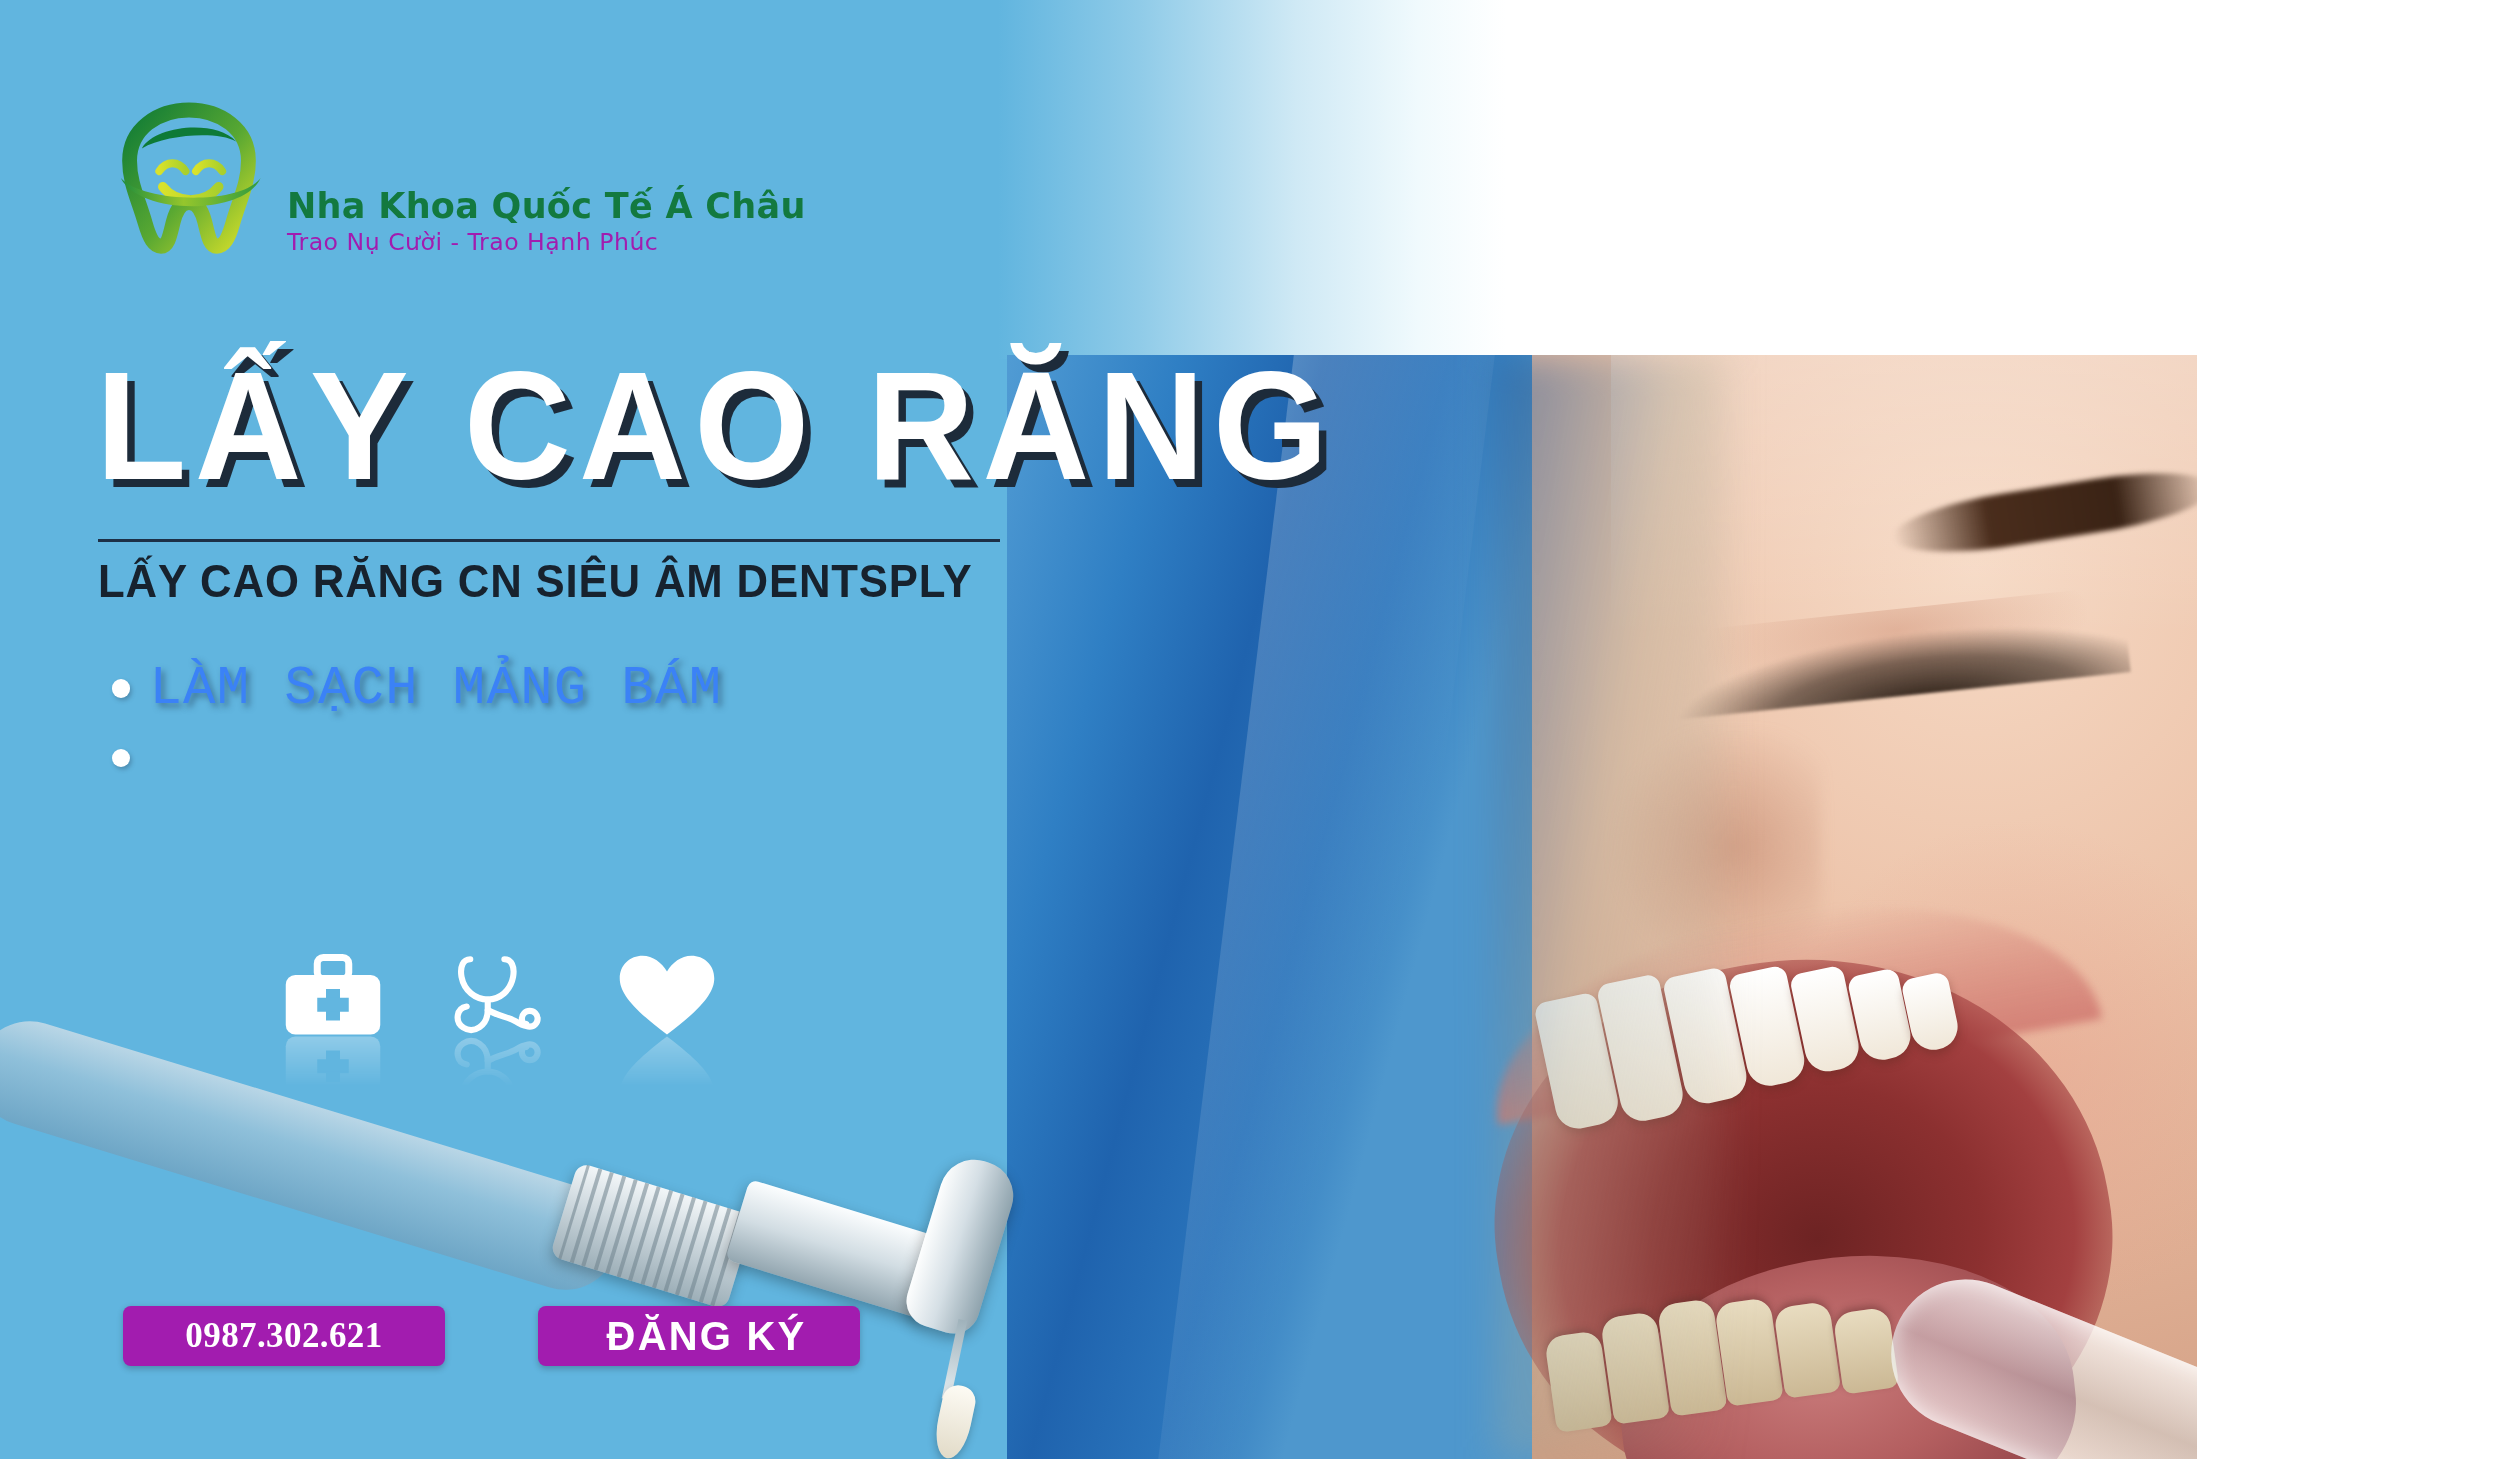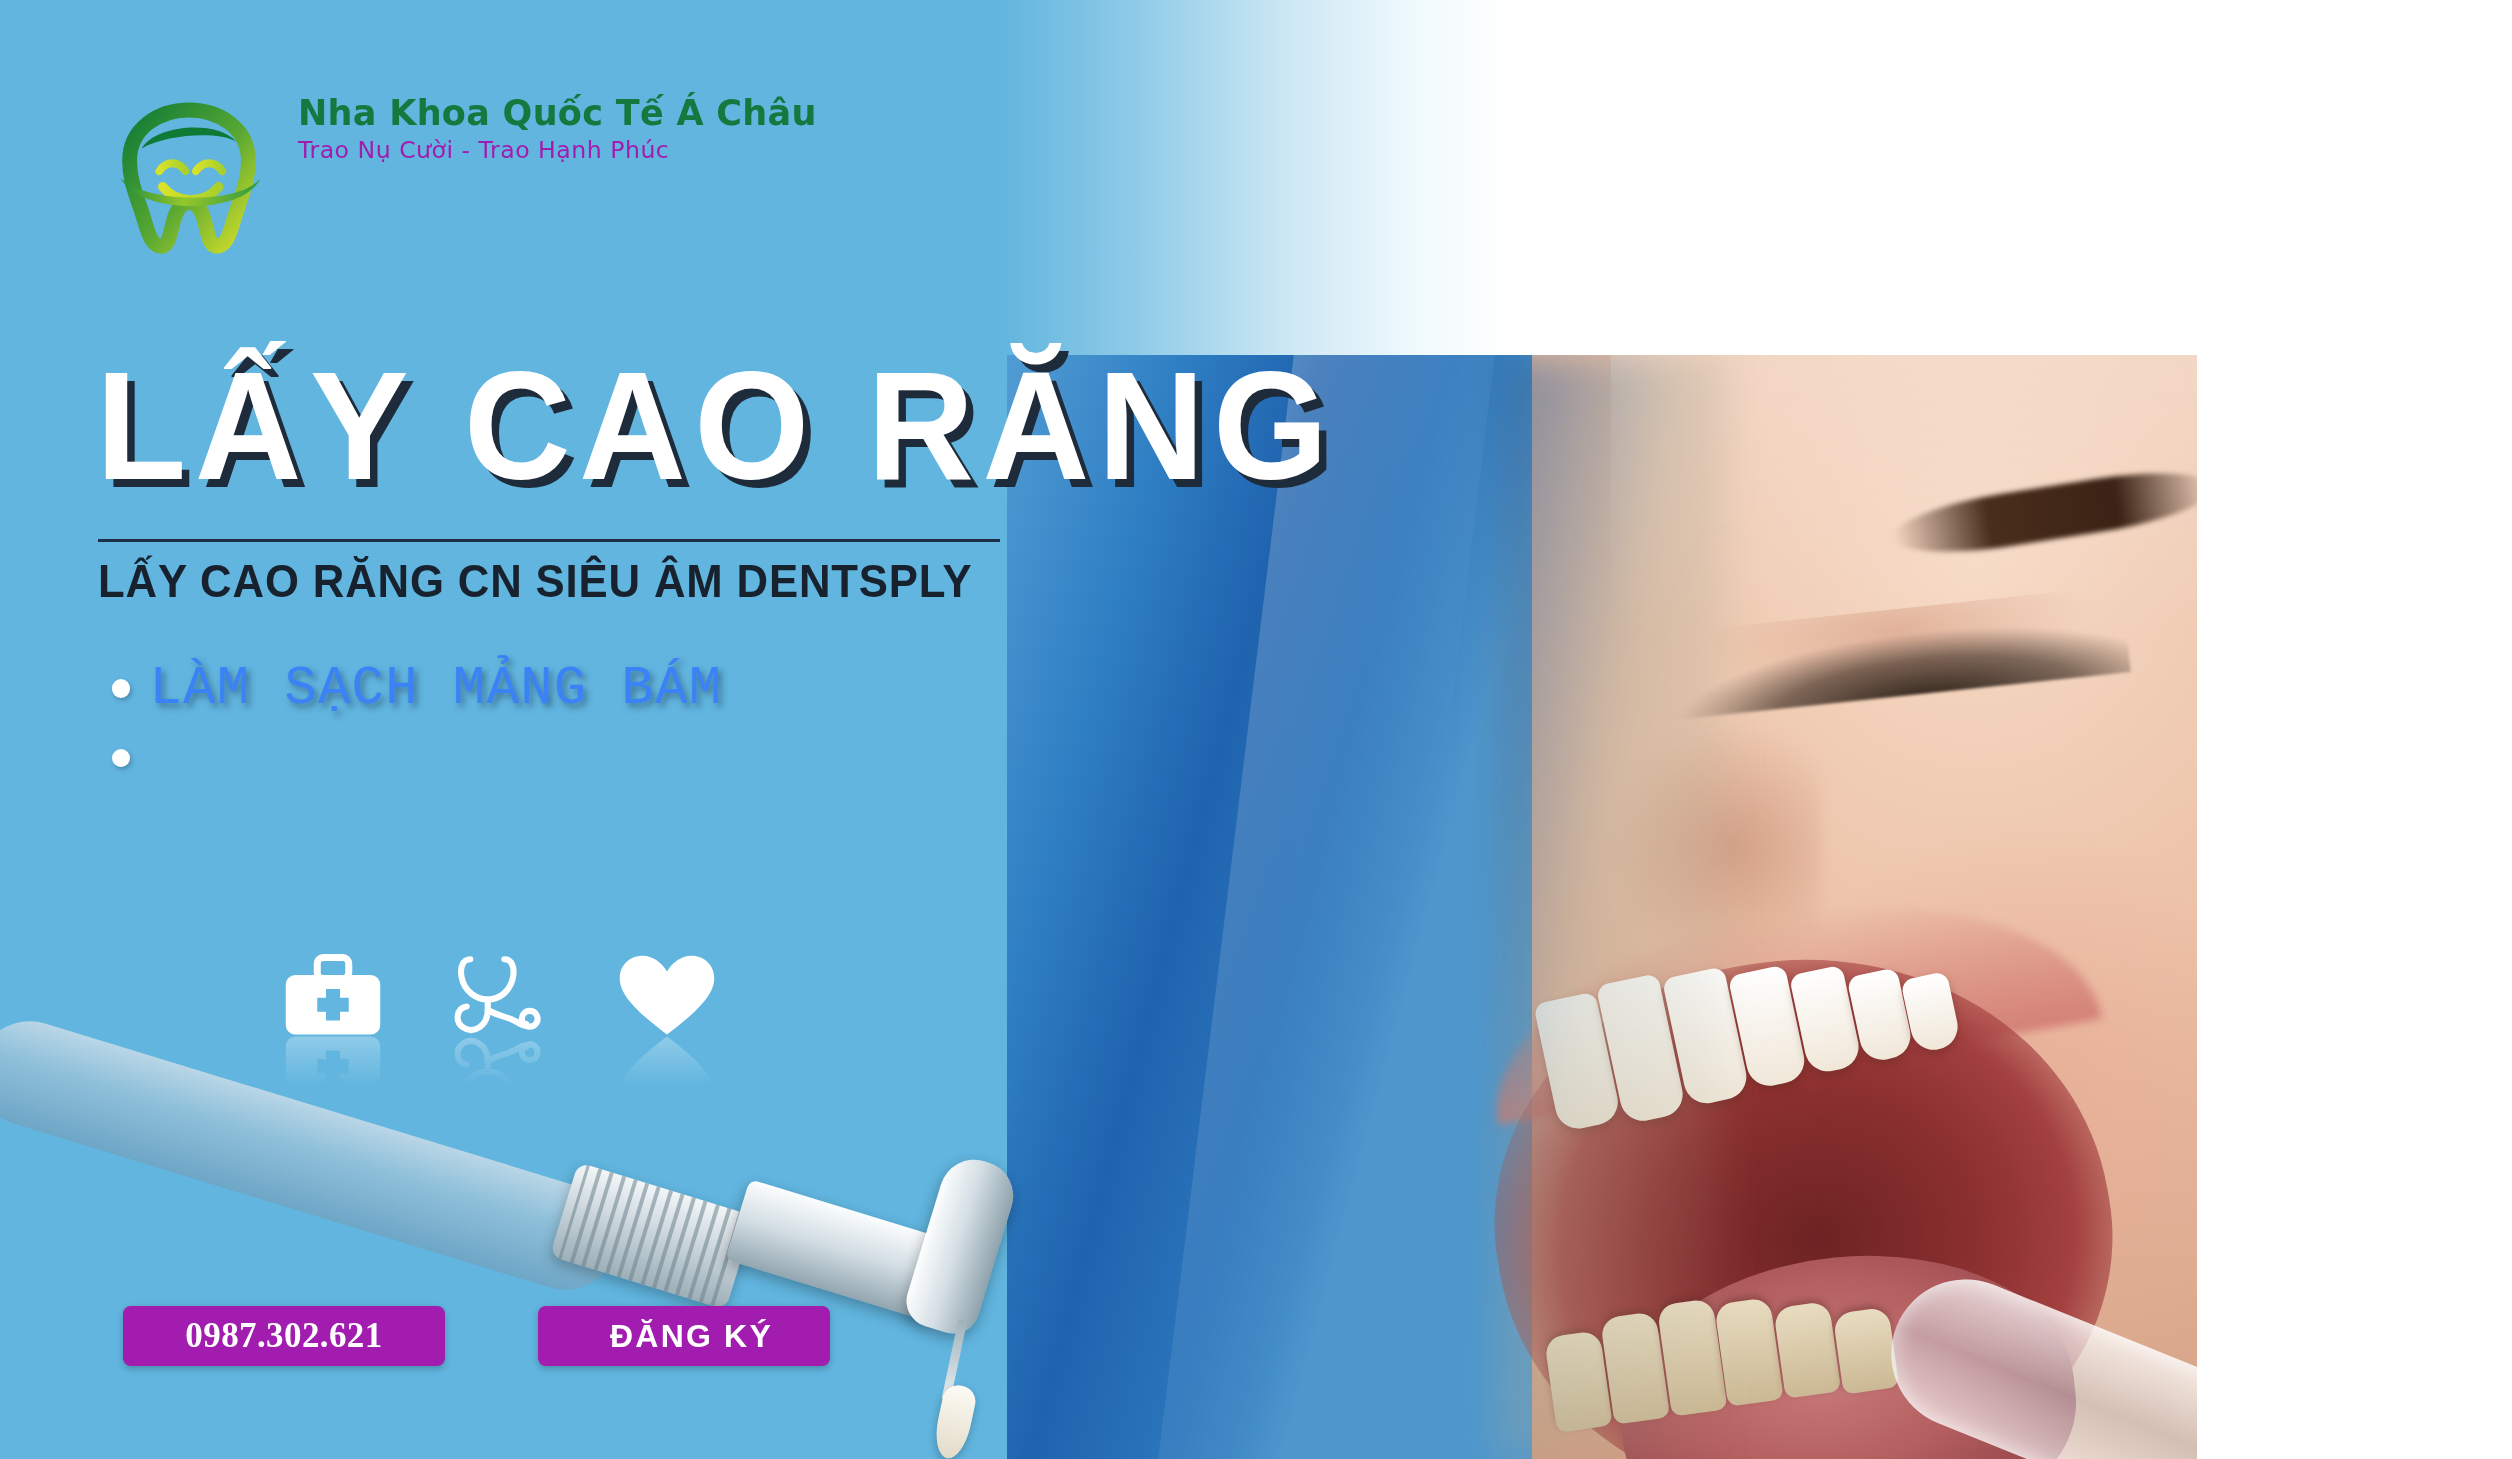--- a/index.html
+++ b/index.html
@@ -194,21 +194,21 @@
     position:absolute;left:483px;top:308px;width:33px;height:74px;
     background:linear-gradient(to bottom,#fdfbf4,#e2dbc8);
     border-radius:15.8px 15.8px 50% 50%;
     transform:rotate(12deg);
     box-shadow:0 3.5px 8.8px rgba(0,0,0,.25);
   }
 
   
   .logo{
     position:absolute;left:112px;top:96px;
-    display:flex;align-items:flex-start;gap:32px;
+    display:flex;align-items:flex-end;gap:21px;
   }
   .logo-mark{width:154px;height:159px;display:block;}
   .logo-text{display:flex;flex-direction:column;line-height:1;}
   .logo-name{
     font-size:35px;font-weight:bold;color:#13793f;
     letter-spacing:0.3px;white-space:nowrap;
     font-family:"DejaVu Sans",sans-serif;
   }
   .logo-tag{
     margin-top:7.9px;
@@ -286,23 +286,23 @@
     color:#ffffff;cursor:pointer;
     display:flex;align-items:center;justify-content:center;
     box-shadow:0 2.6px 6.1px rgba(0,0,0,.22);
   }
   .btn-phone{
     width:322px;height:60px;
     font-family:"Liberation Serif",serif;
     font-weight:bold;font-size:35px;letter-spacing:0.4px;
   }
   .btn-register{
-    width:292px;height:60px;
+    width:322px;height:60px;
     font-family:"Liberation Sans",sans-serif;
-    font-weight:bold;font-size:32px;letter-spacing:2.2px;padding-left:21px;
+    font-weight:bold;font-size:40px;letter-spacing:2.2px;padding-left:21px;
   }
 </style>
 </head>
 <body>
 
 <div id="banner">
 
   <div class="bg-base"></div>
   <div class="bg-topstrip"></div>
   <div class="bg-left"></div>

